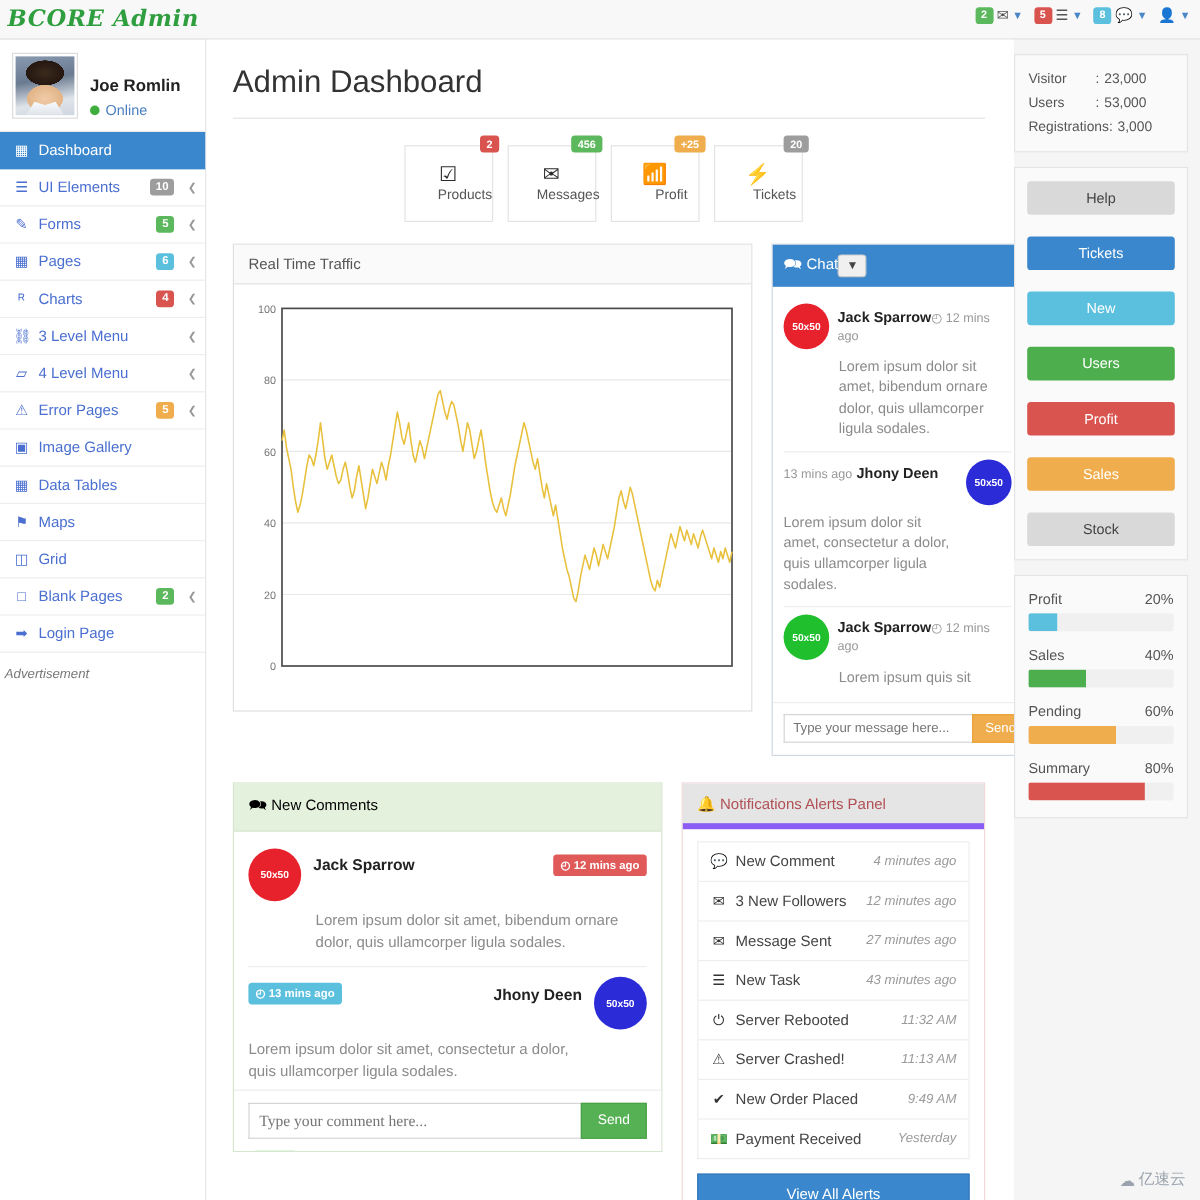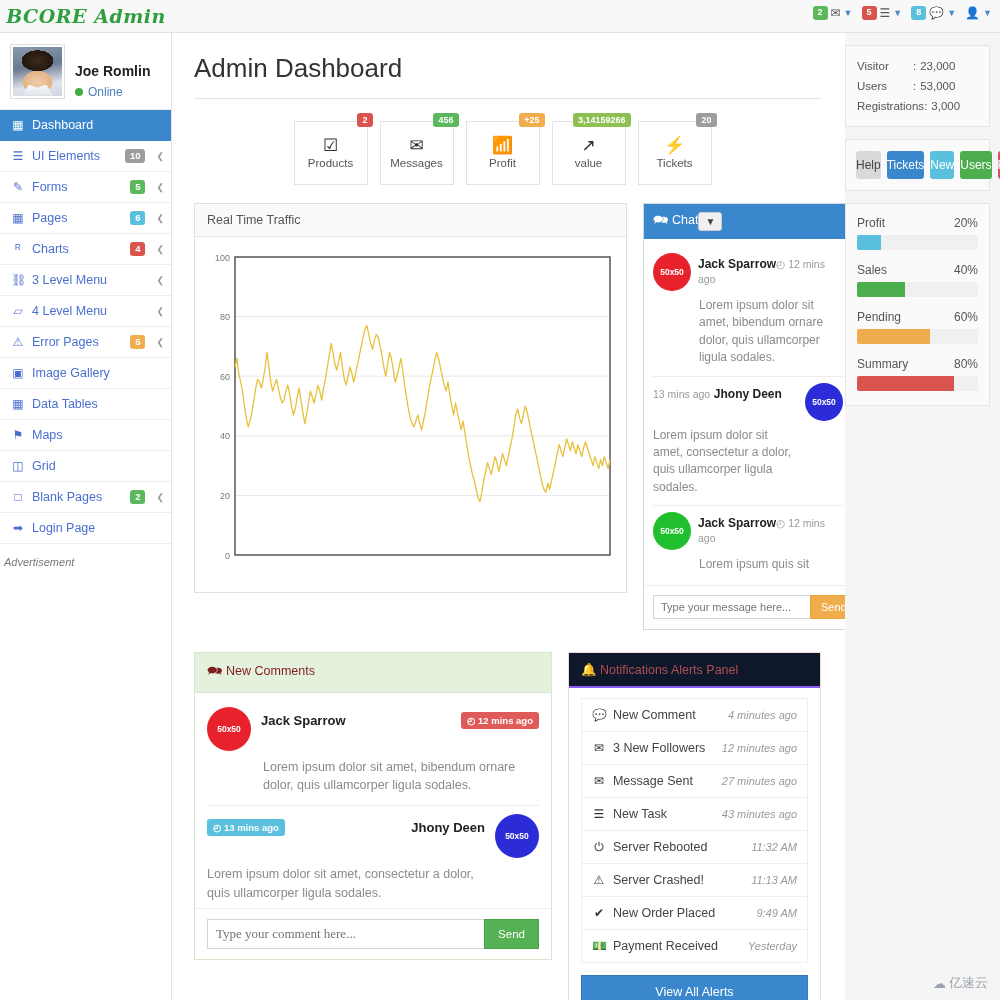--- a/index.html
+++ b/index.html
@@ -98,21 +98,21 @@
     width: 74px; height: 64px; border: 1px solid #e3e3e3; background: #fff;
     display: flex; flex-direction: column; align-items: center; justify-content: center;
     position: relative; cursor: pointer; gap: 3px;
   }
   .tile-badge {
     position: absolute; top: -9px; right: -6px;
     color: #fff; font-size: 9px; font-weight: bold;
     padding: 2px 5px; border-radius: 3px; line-height: 1.15; white-space: nowrap;
   }
   .tile-ico { font-size: 17px; color: #2b2b2b; line-height: 1; }
-  .tile-label { font-size: 11.5px; color: #555; }
+  .tile-label { font-size: 11.5px; color: #555; padding-left: 28px; }
 
   
   .panel { border: 1px solid #e0e0e0; background: #fff; }
   .panel-head {
     padding: 9px 12px; font-size: 12.5px; color: #555;
     border-bottom: 1px solid #e4e4e4; background: #fafafa;
   }
 
   #row-mid { display: flex; gap: 16px; padding: 0 12px 0 22px; align-items: flex-start; }
   #traffic-panel { width: 437px; }
@@ -154,21 +154,21 @@
   #chat-send {
     background: #f0ad4e; color: #fff; border: 1px solid #eba236;
     padding: 5px 10px; font-size: 11px; cursor: pointer;
     font-family: "Liberation Sans", sans-serif;
   }
 
   
   #row-bottom { display: flex; gap: 16px; padding: 22px 12px 0 22px; align-items: flex-start; }
   #comments-panel { width: 382px; border: 1px solid #d7e6cf; background: #fff; position: relative; }
   #comments-head {
-    background: #e4f1dd; color: #7f1d1d; padding: 9px 12px; font-size: 12.5px;
+    background: #e4f1dd; color: #000000; padding: 9px 12px; font-size: 12.5px;
     border-bottom: 1px solid #d7e6cf;
   }
   #comments-body { padding: 6px 12px 0 12px; height: 266px; overflow: hidden; }
   .cm { padding: 8px 0 10px 0; border-bottom: 1px solid #ededed; }
   .cm-top { display: flex; align-items: flex-start; gap: 10px; }
   .cm-top.right { flex-direction: row-reverse; }
   .cm-head-line { flex: 1; display: flex; align-items: center; justify-content: space-between; padding-top: 5px; }
   .cm-head-line.right { flex-direction: row-reverse; }
   .cm-name { font-size: 13px; font-weight: bold; color: #222; }
   .time-badge {
@@ -187,22 +187,22 @@
   }
   #comment-send {
     background: #56b154; color: #fff; border: 1px solid #4aa248;
     padding: 6px 13px; font-size: 11.5px; cursor: pointer;
     font-family: "Liberation Sans", sans-serif;
   }
 
   
   #notif-panel { width: 270px; border: 1px solid #f0d9da; background: #fff; }
   #notif-head {
-    background: #0f172a; color: #b05055; padding: 9px 12px; font-size: 12.5px;
-    border-bottom: 2px solid #8b5cf6;
+    background: #e5e5e5; color: #b05055; padding: 9px 12px; font-size: 12.5px;
+    border-bottom: 5px solid #8b5cf6;
   }
   #notif-body { padding: 10px 12px 12px 12px; }
   #notif-list { border: 1px solid #eee; }
   .notif-item {
     display: flex; align-items: center; justify-content: space-between;
     padding: 9px 10px; border-bottom: 1px solid #eee; cursor: pointer;
   }
   .notif-item:last-child { border-bottom: none; }
   .notif-left { display: flex; align-items: center; gap: 7px; font-size: 12.5px; color: #444; }
   .notif-ico { width: 14px; text-align: center; font-size: 12px; color: #333; }
@@ -213,21 +213,21 @@
     cursor: pointer; font-family: "Liberation Sans", sans-serif;
   }
 
   
   #rightbar { width: 155px; padding: 12px 10px 0 0; background: #f5f5f5; }
   .rpanel { background: #fafafa; border: 1px solid #e4e4e4; margin-bottom: 12px; }
   #stats-body { padding: 10px 11px; font-size: 11.5px; color: #555; line-height: 1.75; }
   .stat-row { display: flex; }
   .stat-key { min-width: 56px; }
   .stat-colon { padding-right: 4px; }
-  #quick-body { padding: 11px 10px; display: flex; flex-direction: row; gap: 6px; }
+  #quick-body { padding: 11px 10px; display: flex; flex-direction: column; gap: 18px; }
   .qbtn {
     border: none; border-radius: 3px; padding: 7px 0; font-size: 12px;
     cursor: pointer; color: #fff; font-family: "Liberation Sans", sans-serif;
   }
   #prog-body { padding: 12px 11px; }
   .prog { margin-bottom: 13px; }
   .prog:last-child { margin-bottom: 2px; }
   .prog-top { display: flex; justify-content: space-between; font-size: 12px; color: #555; margin-bottom: 5px; }
   .prog-track { height: 15px; background: #f0f0f0; border-radius: 2px; overflow: hidden; }
   .prog-fill { height: 100%; }
@@ -368,25 +368,20 @@
         </div>
         <div class="tile">
           <span class="tile-badge" style="background:#5cb85c">456</span>
           <span class="tile-ico">✉</span>
           <span class="tile-label">Messages</span>
         </div>
         <div class="tile">
           <span class="tile-badge" style="background:#f0ad4e">+25</span>
           <span class="tile-ico">📶</span>
           <span class="tile-label">Profit</span>
-        </div>
-        <div class="tile">
-          <span class="tile-badge" style="background:#8cc152">3,14159266</span>
-          <span class="tile-ico">↗</span>
-          <span class="tile-label">value</span>
         </div>
         <div class="tile">
           <span class="tile-badge" style="background:#9d9d9d">20</span>
           <span class="tile-ico">⚡</span>
           <span class="tile-label">Tickets</span>
         </div>
       </div>
 
     <div id="row-mid">
 

